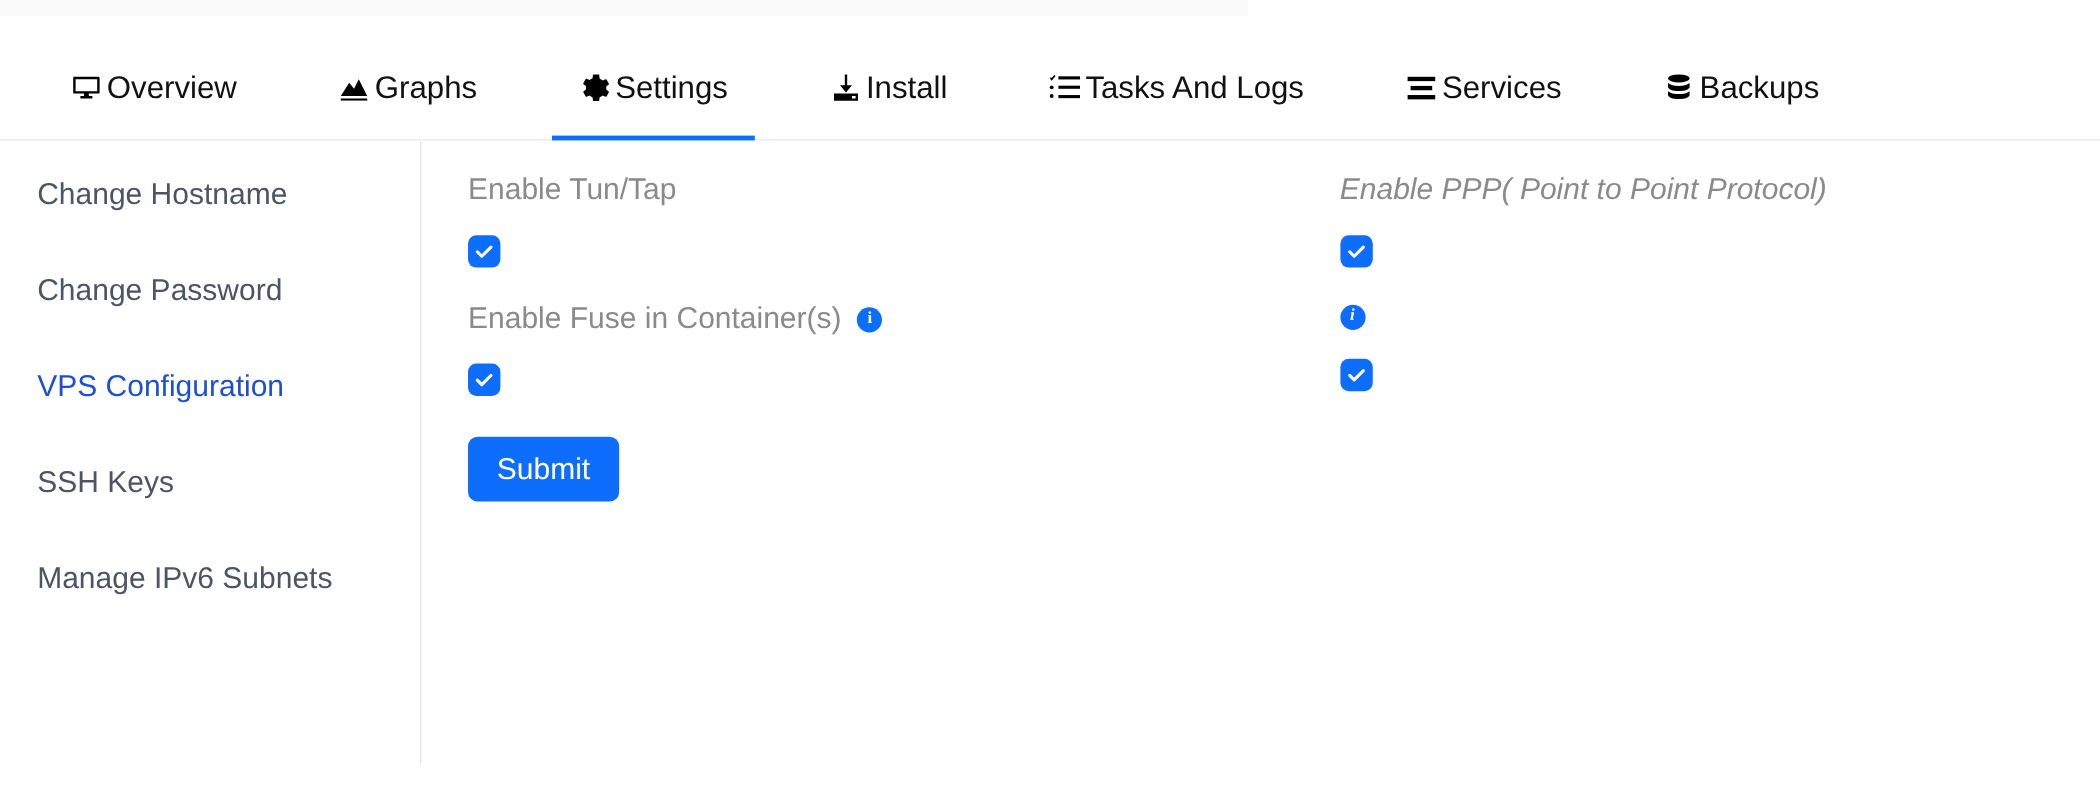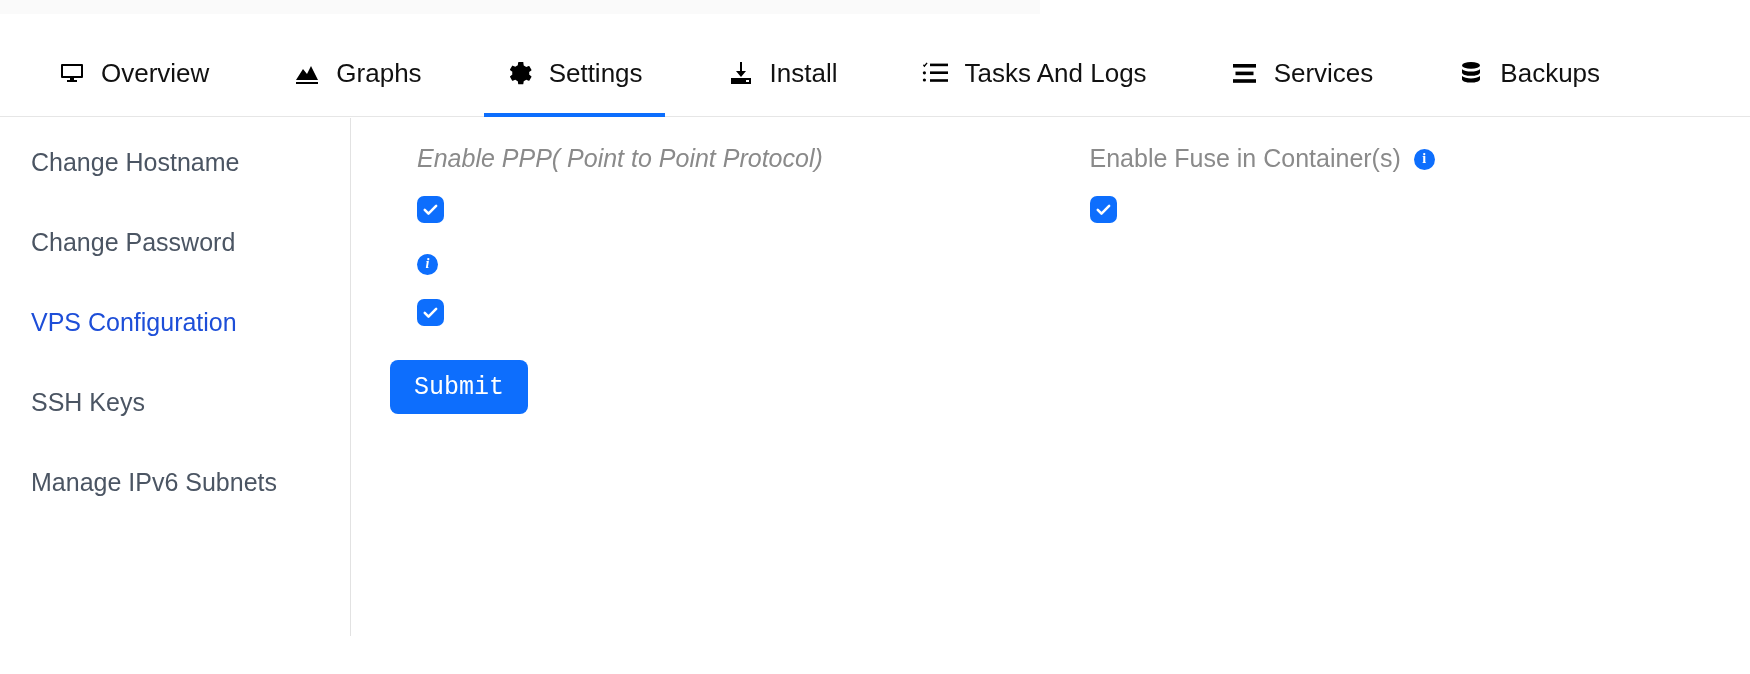--- a/index.html
+++ b/index.html
@@ -43,21 +43,21 @@
     width: 1750px;
     height: 87px;
     border-bottom: 1px solid #e6e6e6;
     display: flex;
     align-items: center;
     padding-left: 36px;
   }
   .nav-item {
     display: flex;
     align-items: center;
-    gap: 15px;
+    gap: 3px;
     height: 87px;
     padding: 0 22px;
     cursor: pointer;
     position: relative;
     margin-right: 40px;
   }
   .nav-item:last-child { margin-right: 0; }
   .nav-label {
     font-size: 26px;
     color: #111111;
@@ -178,21 +178,21 @@
   }
   .submit-btn {
     display: inline-flex;
     align-items: center;
     justify-content: center;
     background: #0d6efd;
     color: #ffffff;
     border: none;
     border-radius: 8px;
     font-size: 25px;
-    font-family: Liberation Mono, monospace;
+    font-family: Liberation Sans, sans-serif;
     padding: 0 24px;
     height: 54px;
     min-width: 114px;
     cursor: pointer;
   }
 </style>
 </head>
 <body>
 
 <div class="page">
@@ -292,20 +292,30 @@
         <span>SSH Keys</span>
       </div>
       <div class="side-item">
         <span>Manage IPv6 Subnets</span>
       </div>
     </div>
 
     <div class="content">
       <div class="form-grid">
 
+        <div class="field">
+          <div class="field-label">
+            <span>Enable Tun/Tap</span>
+          </div>
+          <div class="checkbox">
+            <svg width="17" height="17" viewBox="0 0 16 16" fill="none">
+                <path d="M2.6 8.3 6.1 11.8 13.3 4.6" stroke="#ffffff" stroke-width="2.4" stroke-linecap="round" stroke-linejoin="round"></path>
+              </svg>
+          </div>
+        </div>
 
         <div class="field col2">
           <div class="field-label">
             <span>Enable PPP( Point to Point Protocol)</span>
           </div>
           <div class="checkbox">
             <svg width="17" height="17" viewBox="0 0 16 16" fill="none">
                 <path d="M2.6 8.3 6.1 11.8 13.3 4.6" stroke="#ffffff" stroke-width="2.4" stroke-linecap="round" stroke-linejoin="round"></path>
               </svg>
           </div>

